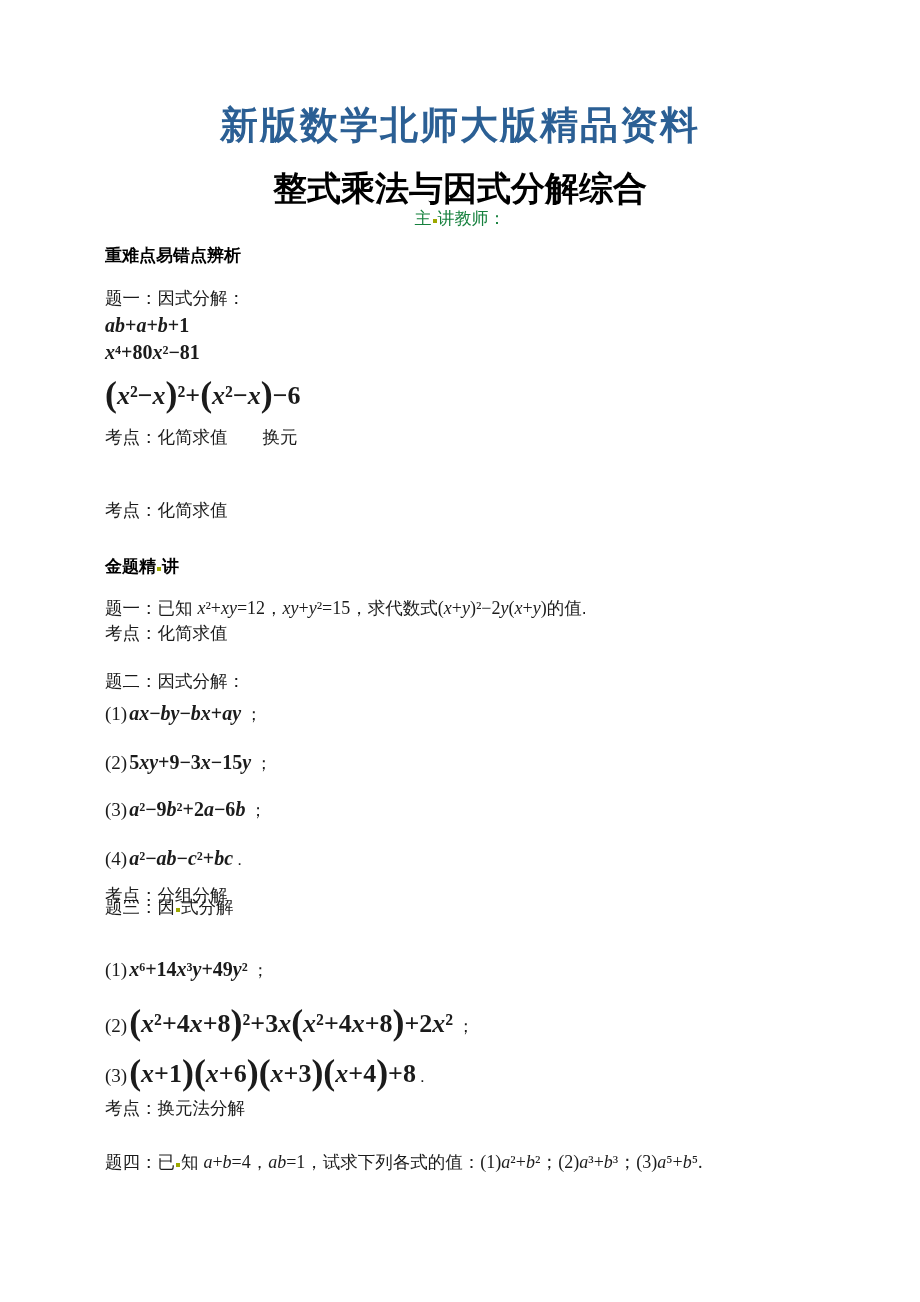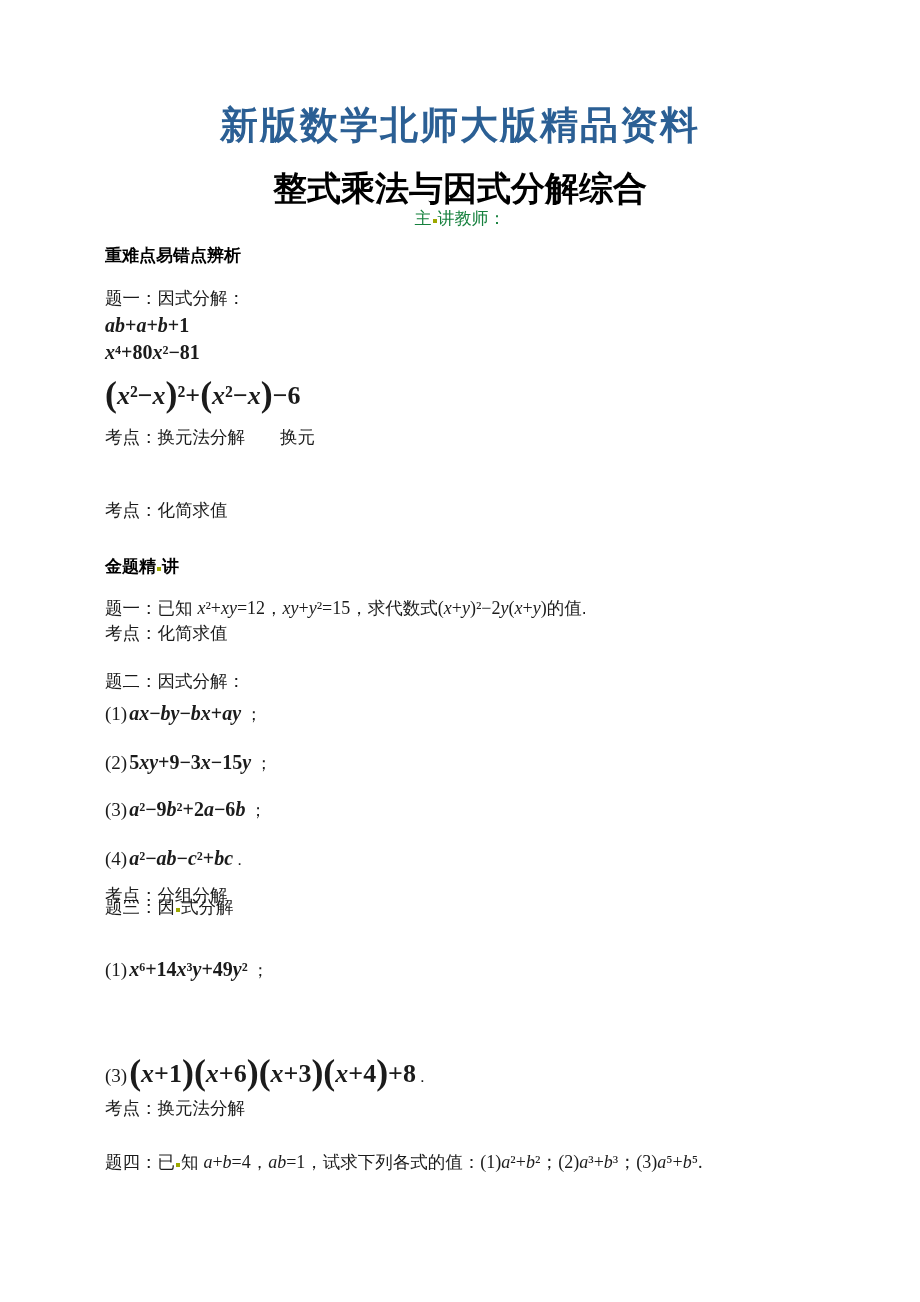--- a/index.html
+++ b/index.html
@@ -73,21 +73,21 @@
   <div class="line sec-title t-sec1">重难点易错点辨析</div>
 
   <div class="line body-line l-p1label">题一：因式分解：</div>
 
   <div class="line m disp l-f1"><i>ab</i>+<i>a</i>+<i>b</i>+1</div>
 
   <div class="line m disp l-f2"><i>x</i>⁴+80<i>x</i>²−81</div>
 
   <div class="line m disp-lg l-f3"><span class="bp">(</span><i>x</i>²−<i>x</i><span class="bp">)</span>²+<span class="bp">(</span><i>x</i>²−<i>x</i><span class="bp">)</span>−6</div>
 
-  <div class="line body-line l-kd1">考点：换元法分解　　换元</div>
+  <div class="line body-line l-kd1">考点：化简求值　　换元</div>
 
 
   <div class="line body-line l-kd2">考点：化简求值</div>
 
   <div class="line sec-title t-sec2"><span>金题精</span><span class="dot"></span><span>讲</span></div>
 
   <div class="line body-line l-s2p1"><span>题一：已知 </span><span class="m im"><i>x</i>²+<i>xy</i>=12</span><span>，</span><span class="m im"><i>xy</i>+<i>y</i>²=15</span><span>，求代数式</span><span class="m im">(<i>x</i>+<i>y</i>)²−2<i>y</i>(<i>x</i>+<i>y</i>)</span><span>的值.</span></div>
 
   <div class="line body-line l-s2kd1">考点：化简求值</div>
 
@@ -100,20 +100,21 @@
   <div class="line l-it3"><span class="num">(3)</span><span class="m disp"><i>a</i>²−9<i>b</i>²+2<i>a</i>−6<i>b</i></span><span class="tail">；</span></div>
 
   <div class="line l-it4"><span class="num">(4)</span><span class="m disp"><i>a</i>²−<i>ab</i>−<i>c</i>²+<i>bc</i></span><span class="tail">.</span></div>
 
   <div class="line body-line l-s2kd2">考点：分组分解</div>
 
   <div class="line body-line l-s2p3label"><span>题三：因</span><span class="dot"></span><span>式分解</span></div>
 
   <div class="line l-jt1"><span class="num">(1)</span><span class="m disp"><i>x</i>⁶+14<i>x</i>³<i>y</i>+49<i>y</i>²</span><span class="tail">；</span></div>
 
+  <div class="line l-jt2"><span class="num">(2)</span><span class="m disp-lg"><span class="bp">(</span><i>x</i>²+4<i>x</i>+8<span class="bp">)</span>²+3<i>x</i><span class="bp">(</span><i>x</i>²+4<i>x</i>+8<span class="bp">)</span>+2<i>x</i>²</span><span class="tail">；</span></div>
 
   <div class="line l-jt3"><span class="num">(3)</span><span class="m disp-lg"><span class="bp">(</span><i>x</i>+1<span class="bp">)</span><span class="bp">(</span><i>x</i>+6<span class="bp">)</span><span class="bp">(</span><i>x</i>+3<span class="bp">)</span><span class="bp">(</span><i>x</i>+4<span class="bp">)</span>+8</span><span class="tail">.</span></div>
 
   <div class="line body-line l-s2kd3">考点：换元法分解</div>
 
   <div class="line body-line l-p4"><span>题四：已</span><span class="dot"></span><span>知 </span><span class="m im"><i>a</i>+<i>b</i>=4</span><span>，</span><span class="m im"><i>ab</i>=1</span><span>，试求下列各式的值：</span><span class="m im">(1)<i>a</i>²+<i>b</i>²；(2)<i>a</i>³+<i>b</i>³；(3)<i>a</i>⁵+<i>b</i>⁵.</span></div>
 
 </div>
 
 </body></html>

